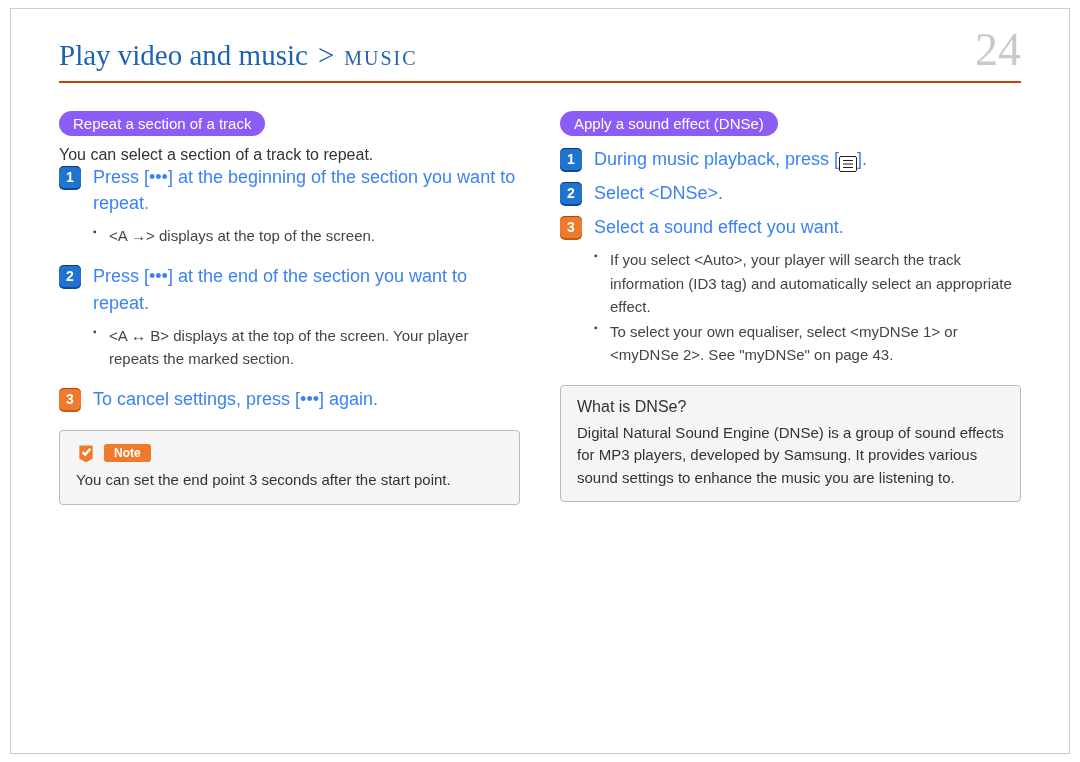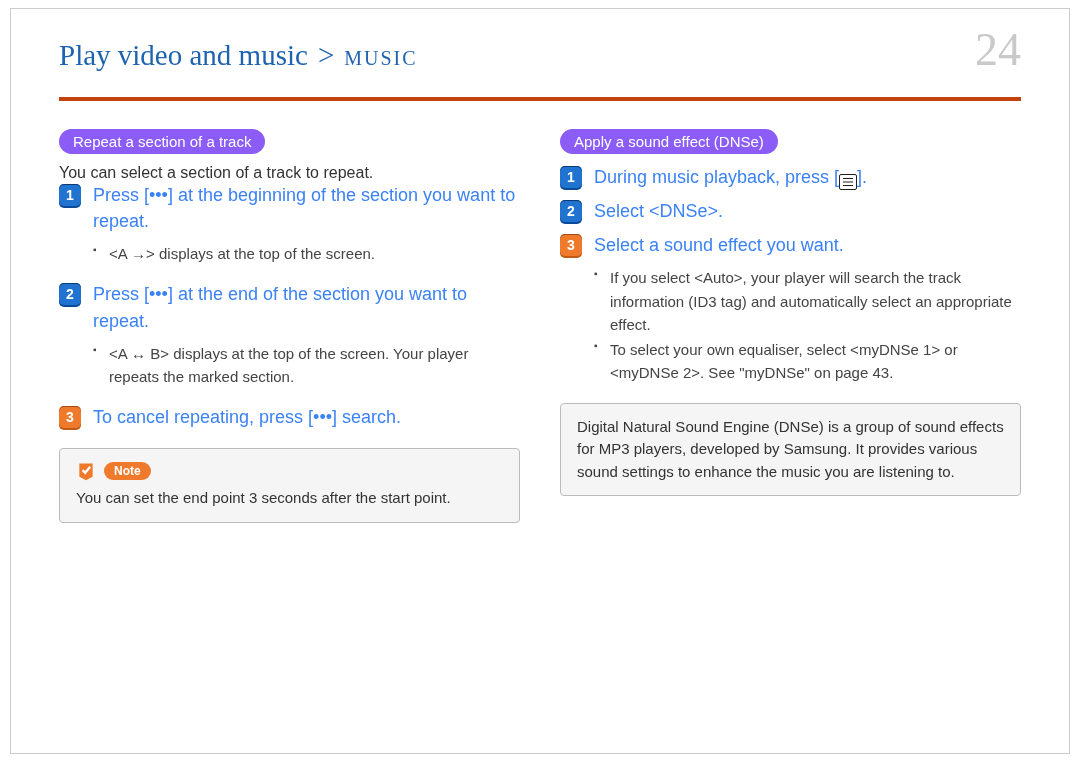--- a/index.html
+++ b/index.html
@@ -1,40 +1,40 @@
 <!DOCTYPE html>
 <html><head>
 <meta charset="utf-8">
 <style>
   * { box-sizing: border-box; margin: 0; padding: 0; }
   html, body { width: 1080px; height: 762px; font-family: Arial, Helvetica, sans-serif; background: #fff; color: #222; }
   .page { position: relative; width: 1080px; height: 762px; padding: 8px 10px; }
   .sheet { width: 100%; height: 100%; border: 1px solid #ccc; padding: 18px 48px 24px 48px; position: relative; }
-  .header { display: flex; align-items: baseline; justify-content: space-between; border-bottom: 4px solid #c2410c; padding-bottom: 24px; margin-bottom: 28px; text-align: center; }
+  .header { display: flex; align-items: baseline; justify-content: space-between; border-bottom: 2px solid #c2410c; padding-bottom: 8px; margin-bottom: 28px; text-align: center; }
   .breadcrumb { font-family: Georgia, 'Times New Roman', serif; }
   .bc-section { font-size: 29px; color: #1e63b0; font-weight: 400; }
   .bc-sep { font-size: 29px; color: #1e63b0; padding: 0 6px; }
   .bc-sub { font-size: 20px; color: #1e63b0; letter-spacing: 2px; font-variant: small-caps; text-transform: uppercase; }
   .page-number { font-family: Georgia, 'Times New Roman', serif; font-size: 46px; color: #c9c9c9; line-height: 1; font-weight: 300; }
   .columns { display: flex; gap: 40px; }
   .col { flex: 1; }
   .pill { display: inline-block; background: #8b5cf6; color: #fff; font-size: 15px; padding: 4px 14px; border-radius: 999px; margin-bottom: 10px; }
   .intro { font-size: 16px; color: #333; margin-bottom: 0; }
   .step { display: flex; align-items: flex-start; gap: 12px; margin-bottom: 8px; }
   .num-badge { flex: 0 0 22px; width: 22px; height: 22px; background: #2173d0; color: #fff; border-radius: 5px; box-shadow: 0 1px 0 #0b3a73 inset, 0px 2px 0 #0a4a99; font-size: 14px; font-weight: bold; display: flex; align-items: center; justify-content: center; margin-top: 2px; }
   .num-badge.orange { background: #f07a2b; box-shadow: 0 1px 0 #a34a12 inset, 0px 2px 0 #c05a15; }
   .step-text { font-size: 18px; line-height: 1.45; color: #3b82f6; }
   .sub-bullets { margin: 2px 0 16px 34px; padding: 0; list-style: none; }
   .sub-bullets li { font-size: 15px; color: #444; line-height: 1.55; position: relative; padding-left: 16px; margin-bottom: 2px; }
   .sub-bullets li::before { content: "▪"; position: absolute; left: 0; top: 0; font-size: 10px; color: #444; }
   .note-box { border: 1px solid #bbb; border-radius: 4px; background: #f5f5f5; padding: 12px 16px; margin-top: 18px; }
   .note-header { display: flex; align-items: center; gap: 8px; margin-bottom: 6px; }
   .note-icon { width: 20px; height: 20px; display: inline-flex; align-items: center; justify-content: center; }
   .note-icon svg { width: 20px; height: 20px; }
-  .note-label { background: #f07a2b; color: #fff; font-size: 12px; font-weight: bold; padding: 2px 10px; border-radius: 9px; }
+  .note-label { background: #f07a2b; color: #fff; font-size: 12px; font-weight: bold; padding: 2px 10px; border-radius: 3px; }
   .note-text { font-size: 15px; color: #333; line-height: 1.5; }
   .info-box { border: 1px solid #bbb; border-radius: 4px; background: #f5f5f5; padding: 12px 16px; margin-top: 18px; }
   .info-title { font-size: 16px; color: #333; margin-bottom: 6px; }
   .menu-icon-box { display: inline-flex; vertical-align: -3px; width: 18px; height: 16px; border: 1.6px solid #222; border-radius: 2px; align-items: center; justify-content: center; }
   .menu-icon-lines { width: 10px; height: 8px; border-top: 1.6px solid #222; border-bottom: 1.6px solid #222; position: relative; }
   .menu-icon-lines::after { content: ""; position: absolute; left: 0; right: 0; top: 50%; border-top: 1.6px solid #222; transform: translateY(-50%); }
 </style>
 </head>
 <body>
 
@@ -67,21 +67,21 @@
         <div class="step">
           <div class="num-badge">2</div>
           <div class="step-text">Press [•••] at the end of the section you want to repeat.</div>
         </div>
         <ul class="sub-bullets">
           <li>&lt;A ↔ B&gt; displays at the top of the screen. Your player repeats the marked section.</li>
         </ul>
 
         <div class="step">
           <div class="num-badge orange">3</div>
-          <div class="step-text">To cancel repeating, press [•••] search.</div>
+          <div class="step-text">To cancel settings, press [•••] again.</div>
         </div>
 
         <div class="note-box">
           <div class="note-header">
             <span class="note-icon">
               <svg viewBox="0 0 24 24">
                   <path fill="#f07a2b" d="M4 3 L20 3 L20 19 L12 23 L4 19 Z"></path>
                   <path fill="none" stroke="#fff" stroke-width="2.8" d="M8 11 L11 14 L17 7"></path>
                 </svg>
             </span>
@@ -111,19 +111,20 @@
         <div class="step">
           <div class="num-badge orange">3</div>
           <div class="step-text">Select a sound effect you want.</div>
         </div>
         <ul class="sub-bullets">
           <li>If you select &lt;Auto&gt;, your player will search the track information (ID3 tag) and automatically select an appropriate effect.</li>
           <li>To select your own equaliser, select &lt;myDNSe 1&gt; or &lt;myDNSe 2&gt;. See "myDNSe" on page 43.</li>
         </ul>
 
         <div class="info-box">
+          <div class="info-title">What is DNSe?</div>
           <div class="note-text">Digital Natural Sound Engine (DNSe) is a group of sound effects for MP3 players, developed by Samsung. It provides various sound settings to enhance the music you are listening to.</div>
         </div>
       </div>
 
     </div>
   </div>
 </div>
 
 </body></html>

